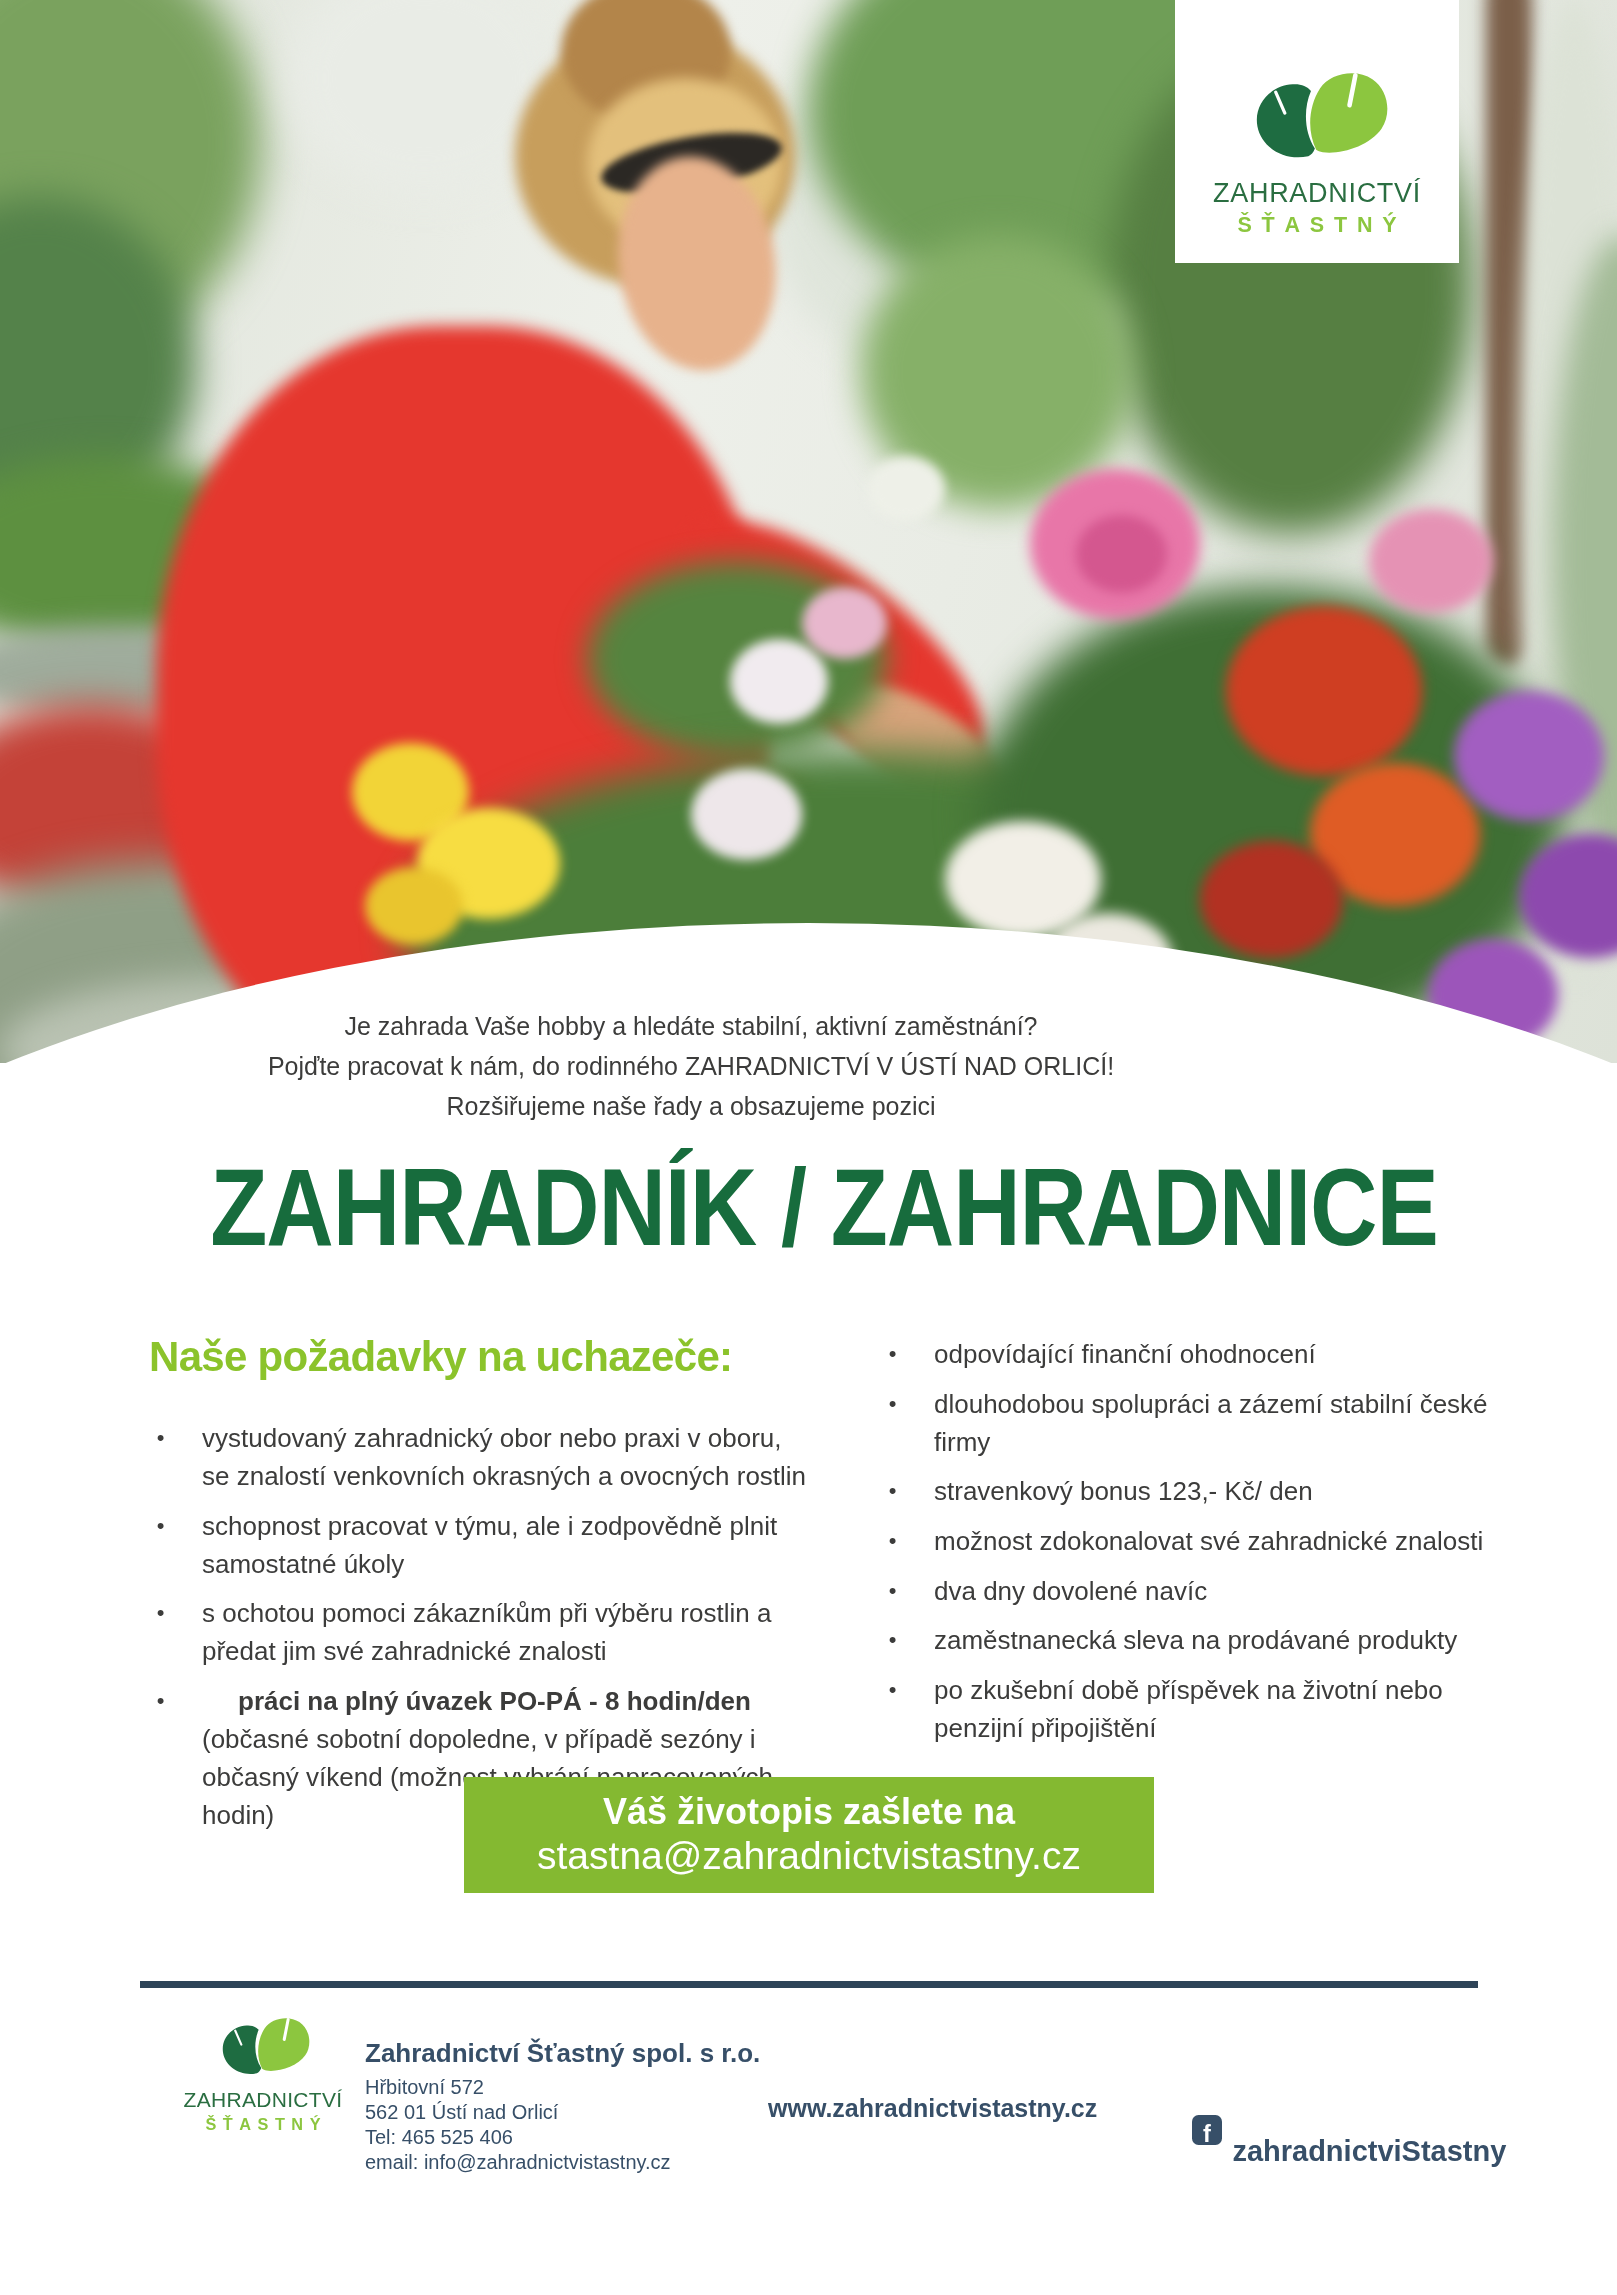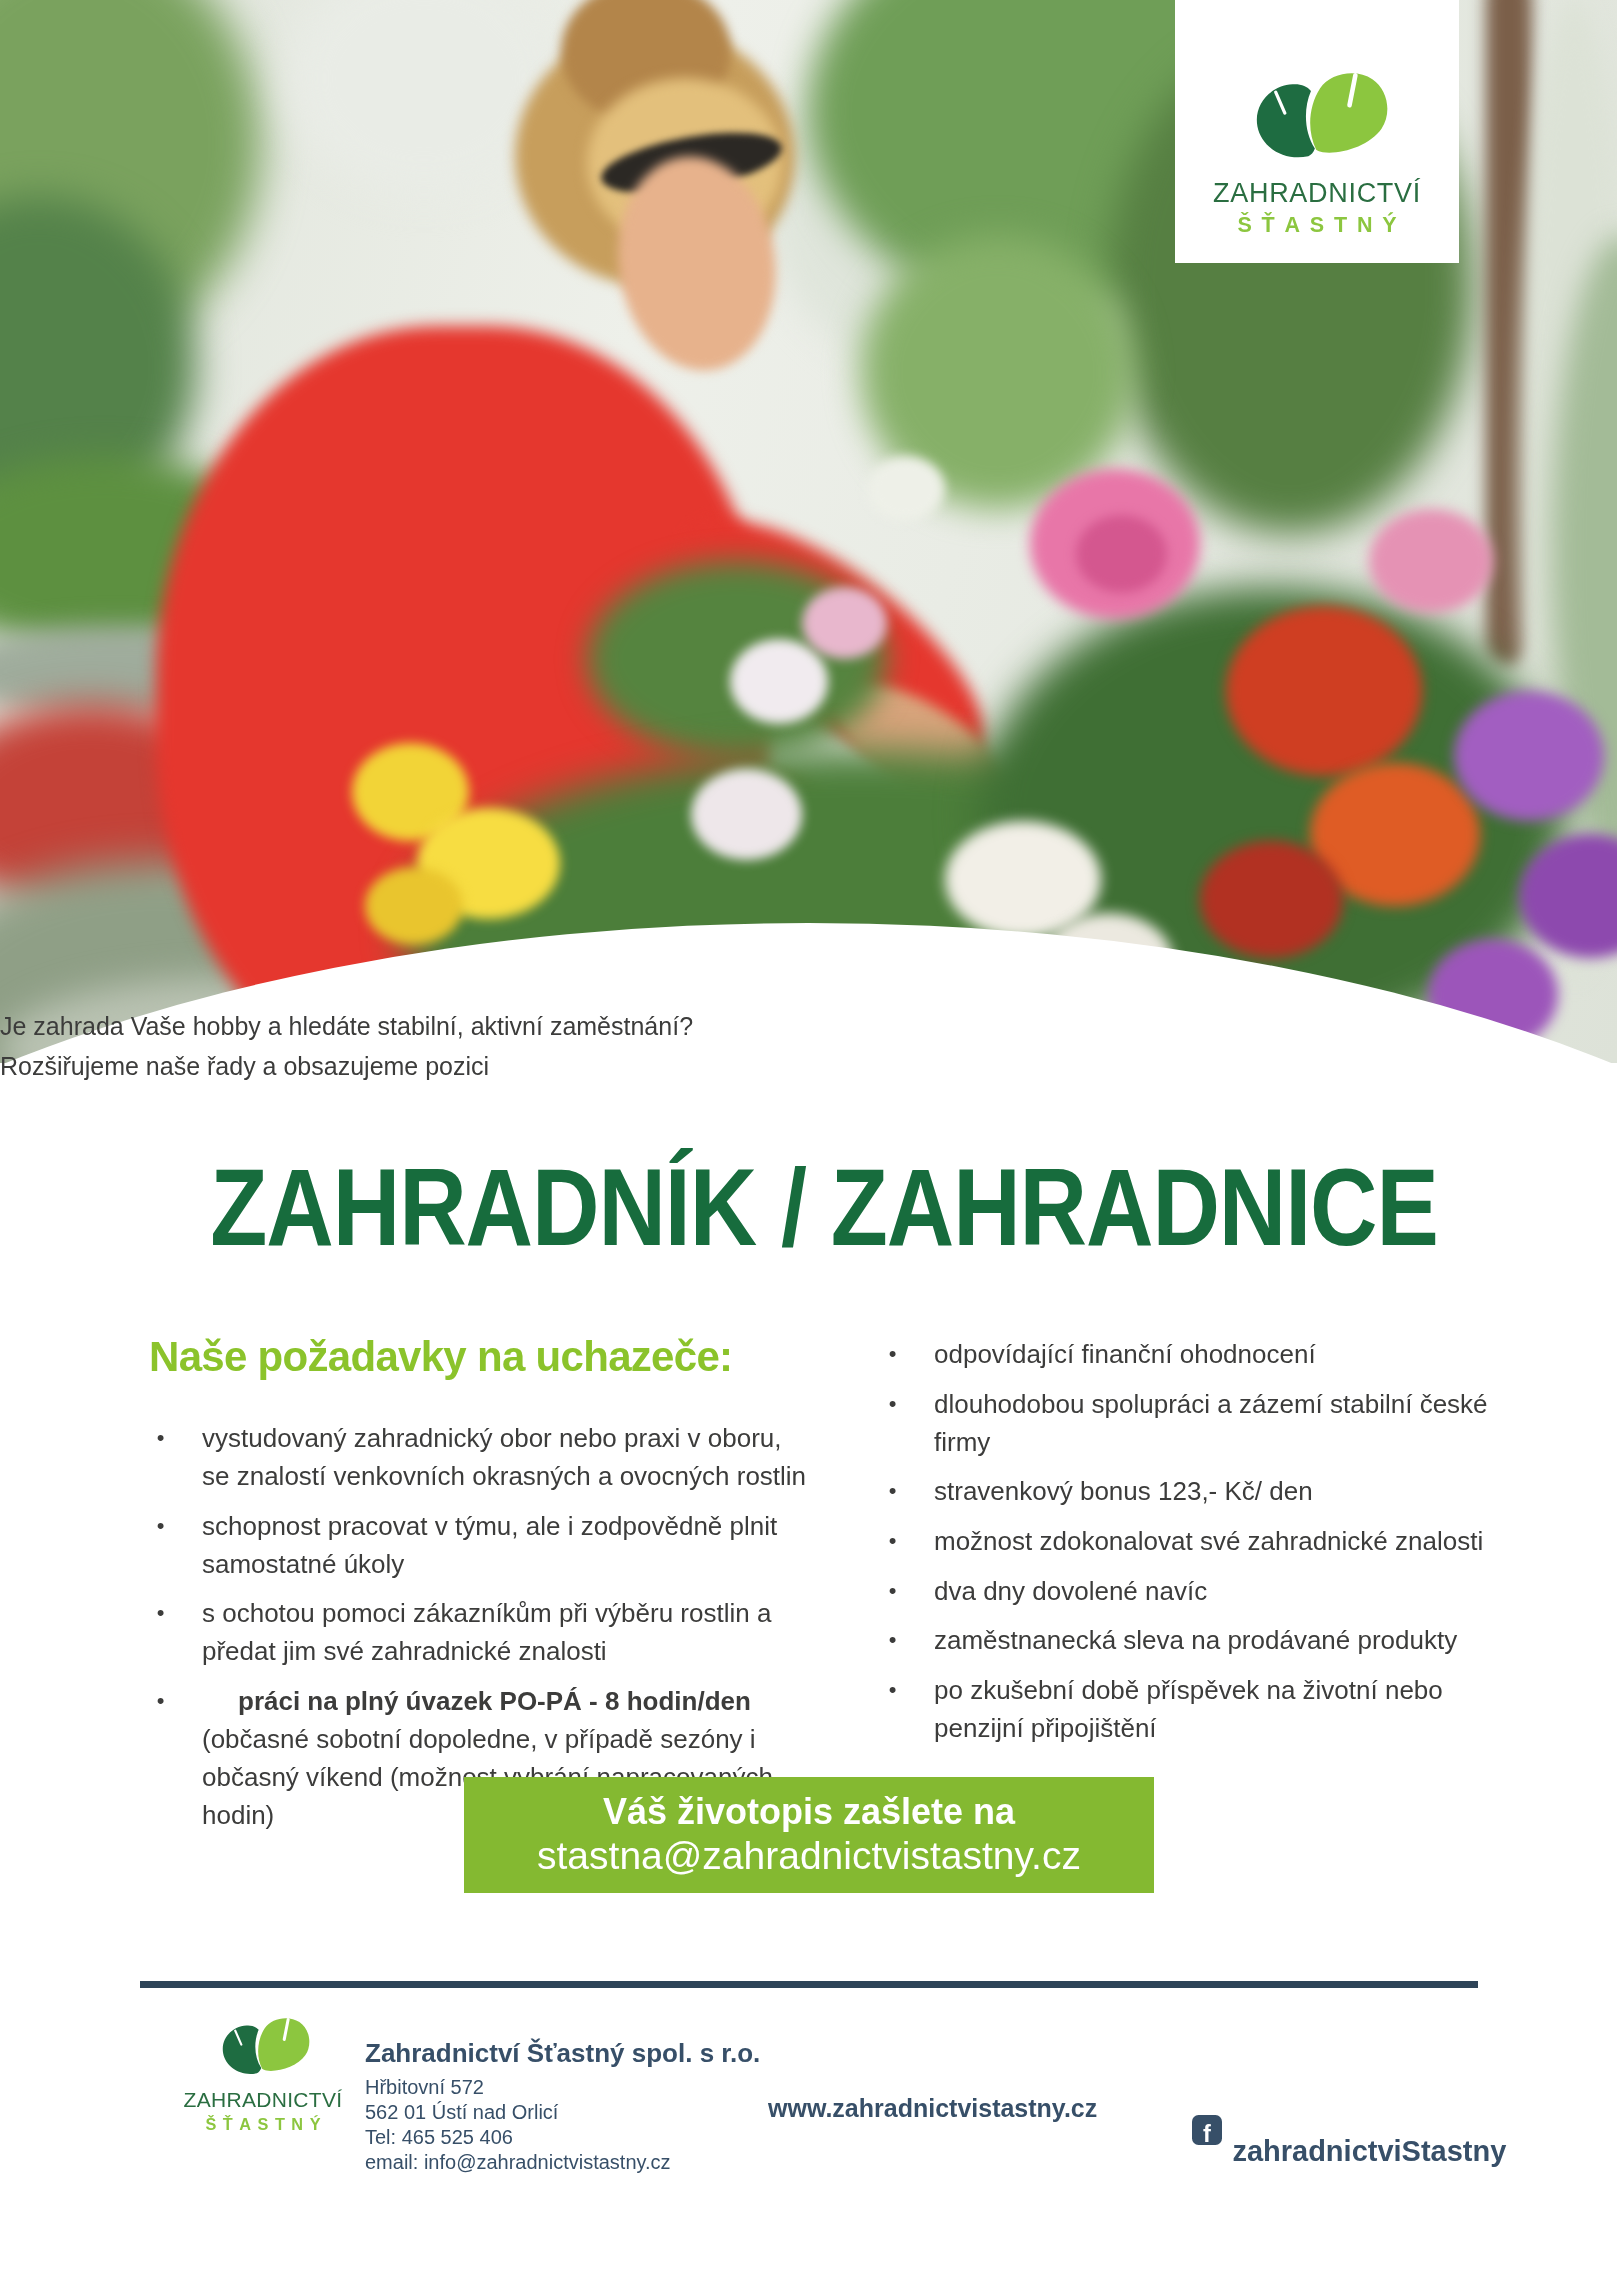--- a/index.html
+++ b/index.html
@@ -39,21 +39,21 @@
   .logo-name1{font-weight:normal;font-size:27px;letter-spacing:0.7px;color:#2A6E41;line-height:1;}
   .logo-name2{font-weight:bold;font-size:21.5px;letter-spacing:9.8px;color:var(--light-green);
     line-height:1;margin-top:7.8px;text-indent:9.8px;}
   .logo-box-small{position:absolute;left:175px;top:2016px;width:176px;
     display:flex;flex-direction:column;align-items:center;}
   .logo-box-small .logo-leaves{width:98px;height:65px;margin-bottom:7.8px;}
   .logo-box-small .logo-name1{font-size:21px;letter-spacing:0.3px;}
   .logo-box-small .logo-name2{font-size:16.3px;letter-spacing:6.5px;margin-top:5.9px;text-indent:6.5px;}
   
   .intro{
-    position:absolute;left:0;top:1006px;width:1382px;text-align:left;z-index:5;
+    position:absolute;left:0;top:1006px;width:1382px;text-align:center;z-index:5;
     font-size:25px;line-height:40px;color:var(--text);
   }
   
   .headline{
     position:absolute;left:0;top:1136px;width:1617px;text-align:center;z-index:5;
     color:#176C3D;font-weight:800;font-size:110px;line-height:1.0;white-space:nowrap;
   }
   .headline>span{display:inline-block;transform:scaleX(0.85);transform-origin:center;
     letter-spacing:-1.3px;}
   
@@ -154,20 +154,21 @@
     <path fill="#8CC63F" d="M108 122 C94 94 96 56 114 28 C130 4 170 -2 194 14 C218 30 224 66 208 90 C190 116 146 130 118 126 C114 125 110 124 108 122 Z"></path>
     <path stroke="#ffffff" stroke-width="7" stroke-linecap="round" fill="none" d="M168 8 L159 54"></path>
     <path stroke="#ffffff" stroke-width="5" stroke-linecap="round" fill="none" d="M46 34 L60 66"></path>
   </svg>
   <div class="logo-name1">ZAHRADNICTVÍ</div>
   <div class="logo-name2">ŠŤASTNÝ</div>
 </div>
 
 <div class="intro">
   <div>Je zahrada Vaše hobby a hledáte stabilní, aktivní zaměstnání?</div>
+  <div>Pojďte pracovat k nám, do rodinného ZAHRADNICTVÍ V ÚSTÍ NAD ORLICÍ!</div>
   <div>Rozšiřujeme naše řady a obsazujeme pozici</div>
 </div>
 
 <h1 class="headline" style="margin:16px;">
   <span>ZAHRADNÍK / ZAHRADNICE</span>
 </h1>
 
 <div class="col col-left">
   <h2>Naše požadavky na uchazeče:</h2>
   <div>

